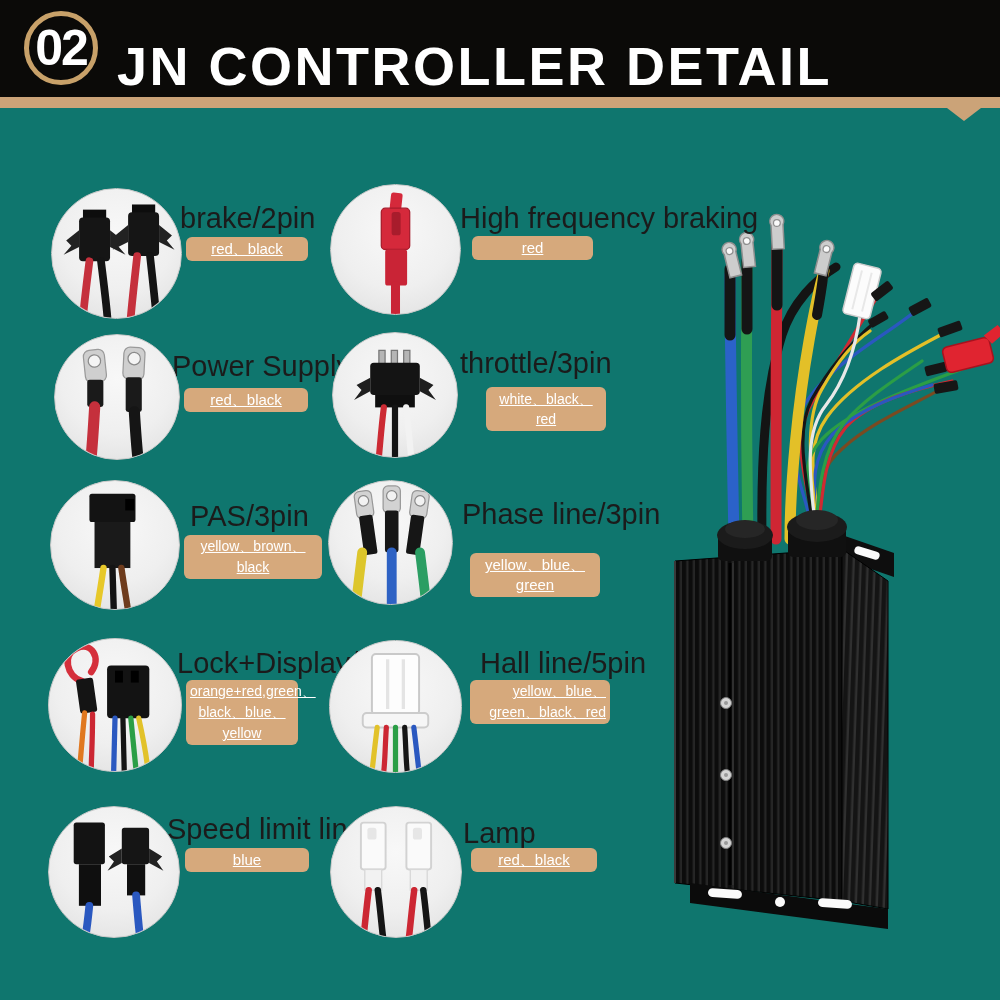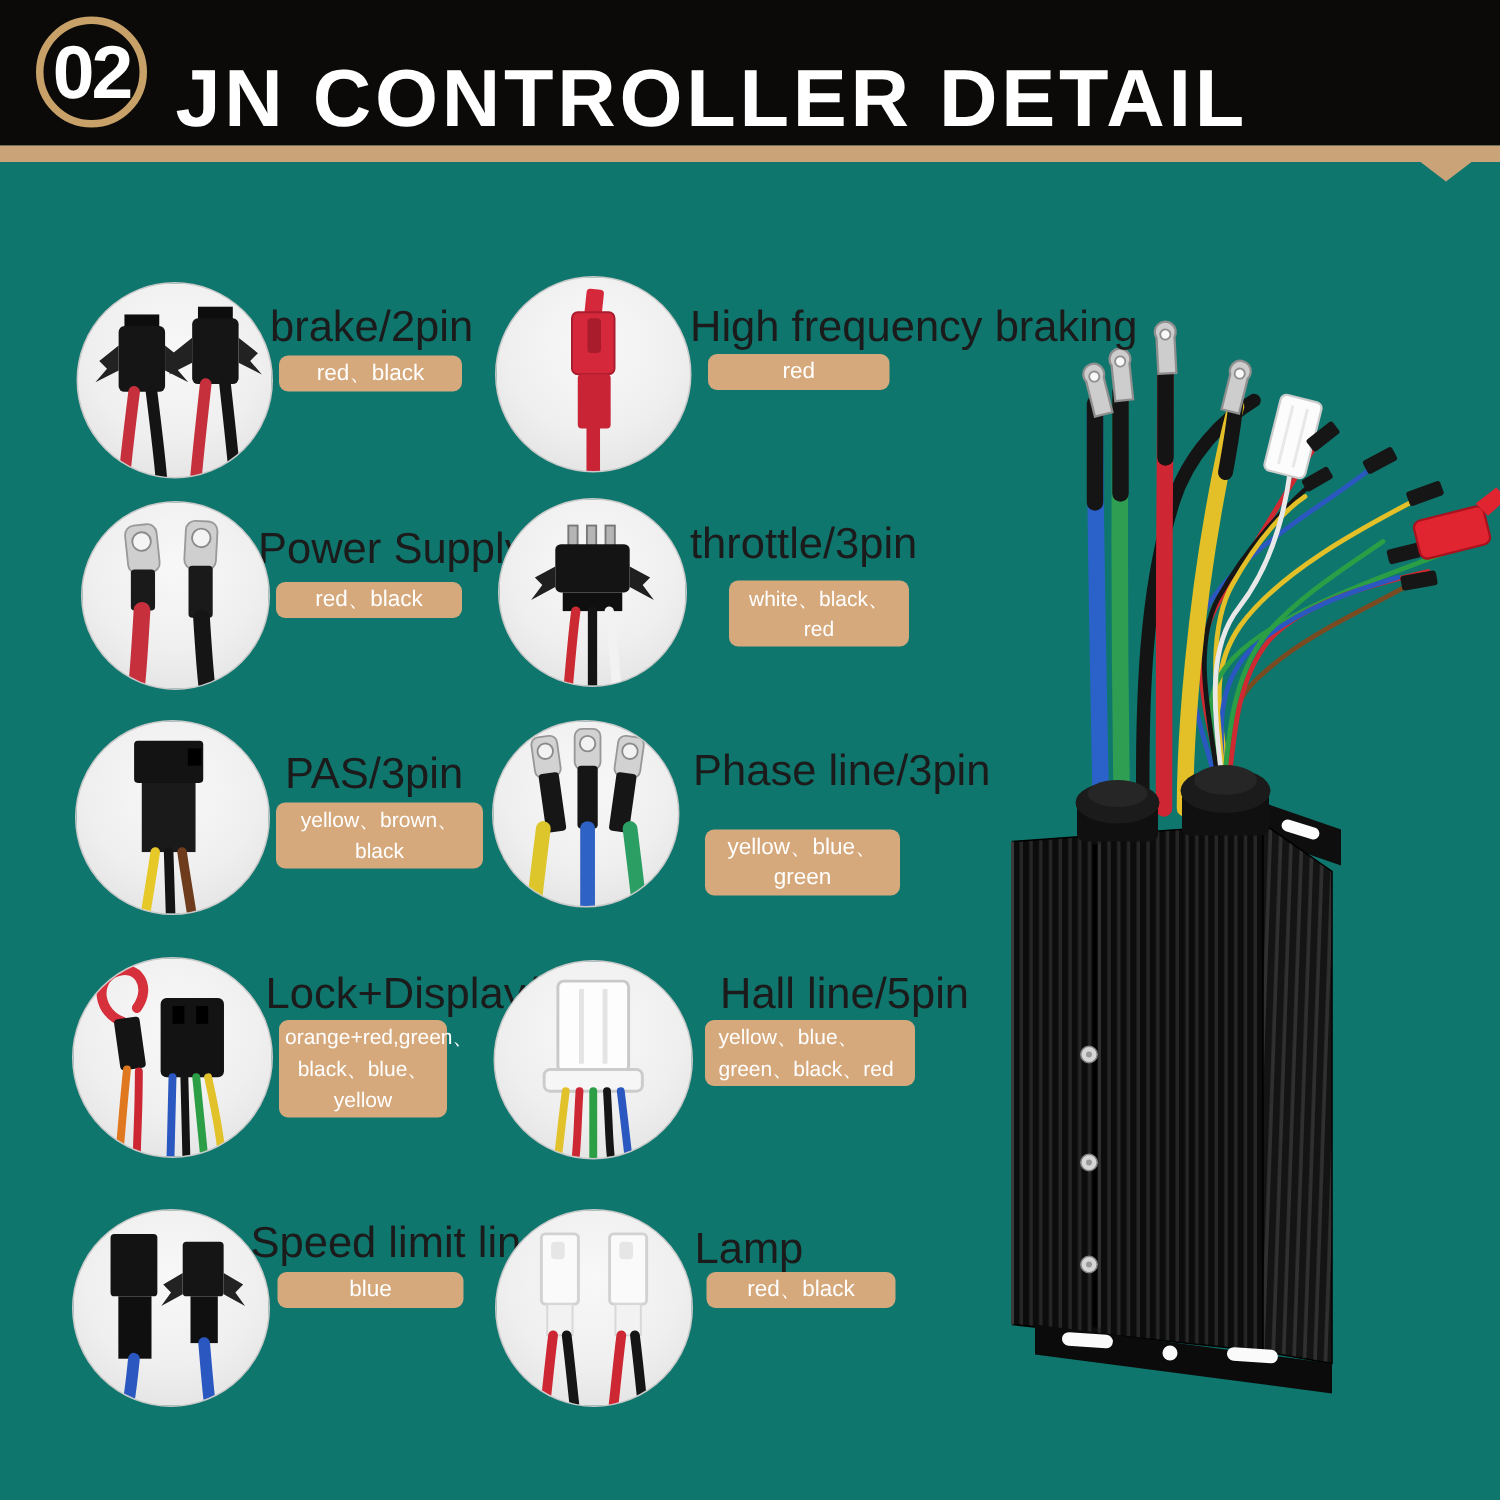--- a/index.html
+++ b/index.html
@@ -16,23 +16,23 @@
               color:#fff;font-size:50px;font-weight:bold;letter-spacing:-2px;z-index:6;}
   .main-title{position:absolute;left:117px;top:0;height:97px;line-height:100px;color:#fff;
               font-size:54px;font-weight:bold;letter-spacing:2.5px;white-space:nowrap;z-index:6;margin-top:16px;}
   
   .photo-circle{position:absolute;border-radius:50%;z-index:3;overflow:hidden;box-sizing:border-box;
                 background:radial-gradient(circle at 50% 35%, #f8f8f8 0%, #efefef 55%, #dedede 100%);
                 border:1px solid #c9c9c9;}
   .photo-circle svg{display:block;width:100%;height:100%;}
   .item-label{position:absolute;font-size:29px;color:#1b1b1b;z-index:2;white-space:nowrap;line-height:34px;}
   .badge{position:absolute;z-index:4;background:var(--badge,#d6a97c);color:#fff;border-radius:6px;
-         text-align:center;font-size:15px;line-height:20px;padding:2px 4px;box-sizing:border-box;}
+         text-align:center;font-size:15px;line-height:20px;padding:2px 4px;box-sizing:border-box;text-decoration:underline;}
   .badge.two{line-height:21px;padding:1px 4px;font-size:14px;}
-  .badge.left{text-align:left;padding-left:9px;}
+  .badge.left{text-align:right;padding-left:9px;}
   
   #controller-art{position:absolute;left:630px;top:183px;width:370px;height:770px;z-index:1;}
   .wire{fill:none;stroke-linecap:round;}
 </style>
 </head>
 <body>
 
 <div id="canvas">
 
   <div class="header-bar"></div>

